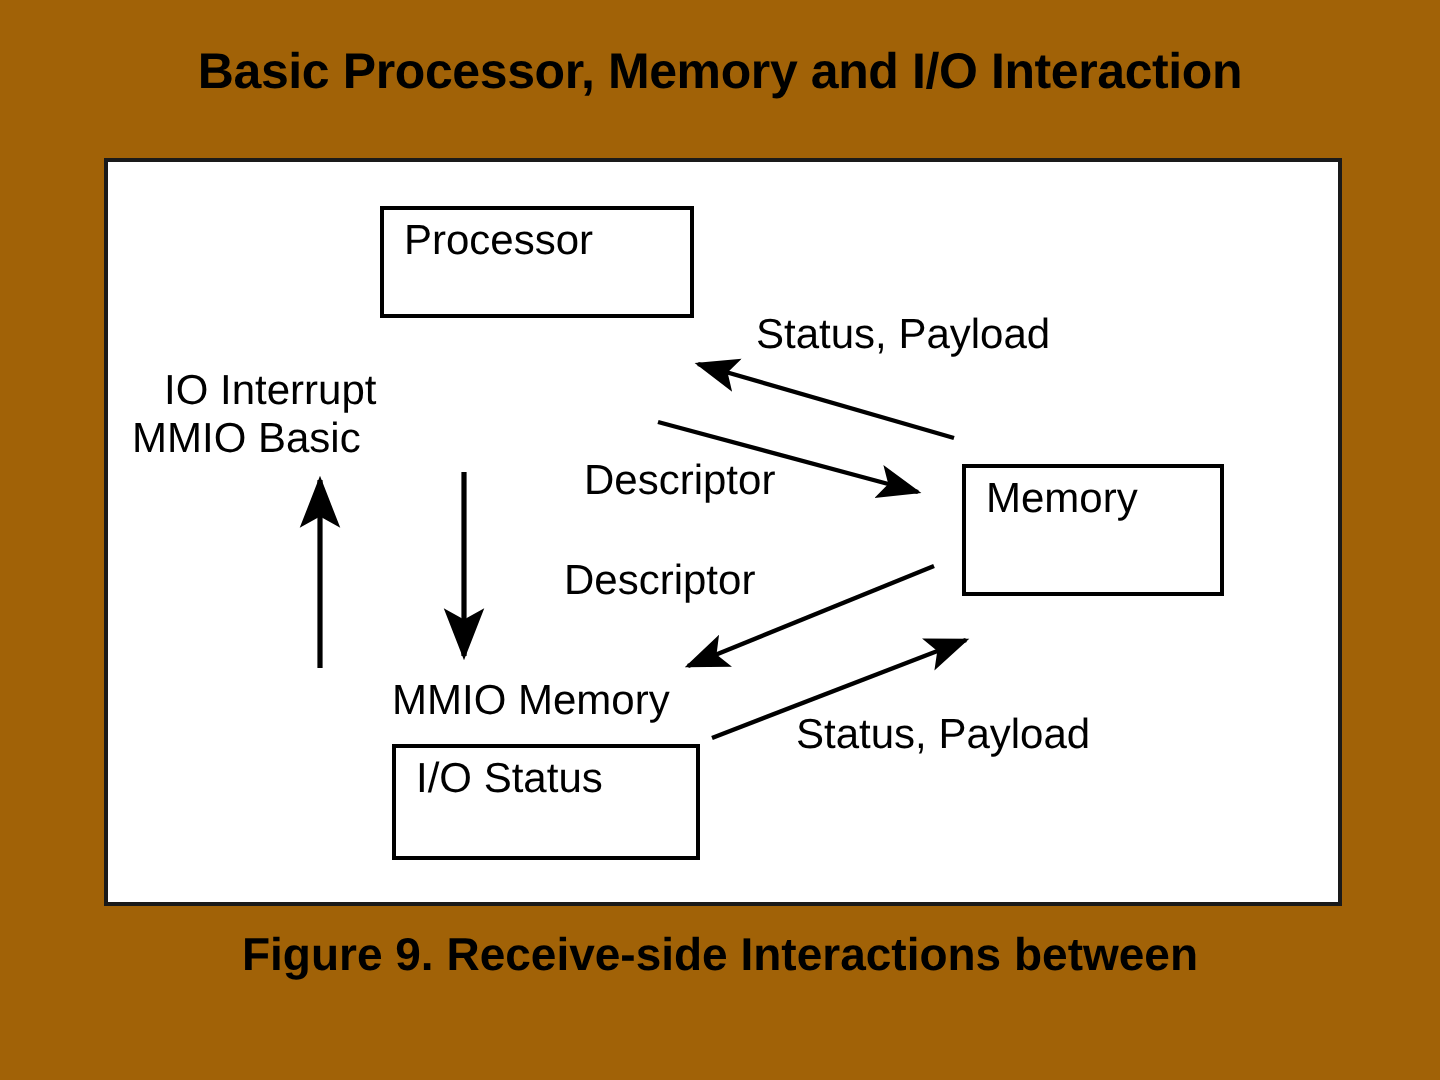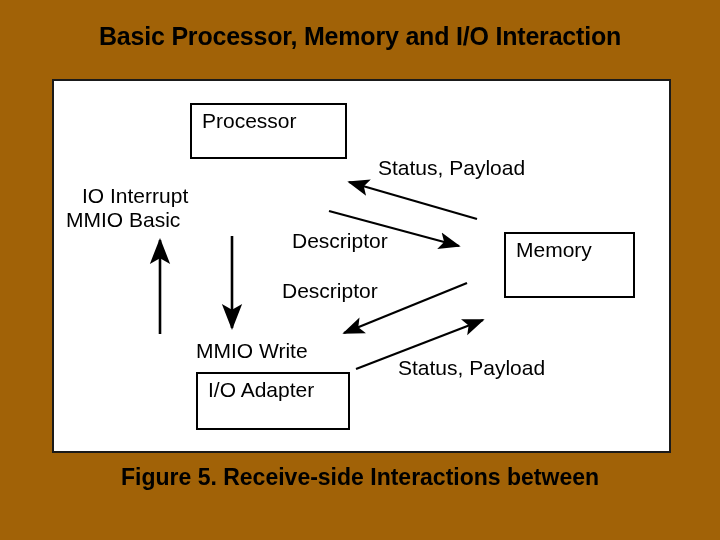--- a/index.html
+++ b/index.html
@@ -47,21 +47,21 @@
   .node-label {
     position: absolute;
     left: 10px;
     top: 3px;
     font-size: 21px;
     line-height: 25px;
     white-space: nowrap;
     color: #000000;
   }
   #box-processor { left: 190px; top: 103px; width: 157px; height: 56px; }
-  #box-memory    { left: 504px; top: 232px; width: 131px; height: 66px; }
+  #box-memory    { left: 481px; top: 232px; width: 131px; height: 66px; }
   #box-ioadapter { left: 196px; top: 372px; width: 154px; height: 58px; }
 
   .edge-label {
     position: absolute;
     font-size: 21px;
     line-height: 25px;
     white-space: nowrap;
     color: #000000;
   }
   #label-io-interrupt { left: 66px;  top: 183px; margin-left: 16px; }
@@ -135,28 +135,28 @@
 
   <div class="node-box" id="box-processor">
     <span class="node-label">Processor</span>
   </div>
 
   <div class="node-box" id="box-memory">
     <span class="node-label">Memory</span>
   </div>
 
   <div class="node-box" id="box-ioadapter">
-    <span class="node-label">I/O Adapter</span>
+    <span class="node-label">I/O Status</span>
   </div>
 
   <div class="edge-label" id="label-io-interrupt">IO Interrupt</div>
   <div class="edge-label" id="label-mmio-read">MMIO Basic</div>
   <div class="edge-label" id="label-status-top">Status, Payload</div>
   <div class="edge-label" id="label-descriptor-1">Descriptor</div>
   <div class="edge-label" id="label-descriptor-2">Descriptor</div>
-  <div class="edge-label" id="label-mmio-write">MMIO Write</div>
+  <div class="edge-label" id="label-mmio-write">MMIO Memory</div>
   <div class="edge-label" id="label-status-bot">Status, Payload</div>
 
   <div id="caption">
-    <div>Figure 5. Receive-side Interactions between</div>
+    <div>Figure 9. Receive-side Interactions between</div>
   </div>
 
 </div>
 
 </body></html>

